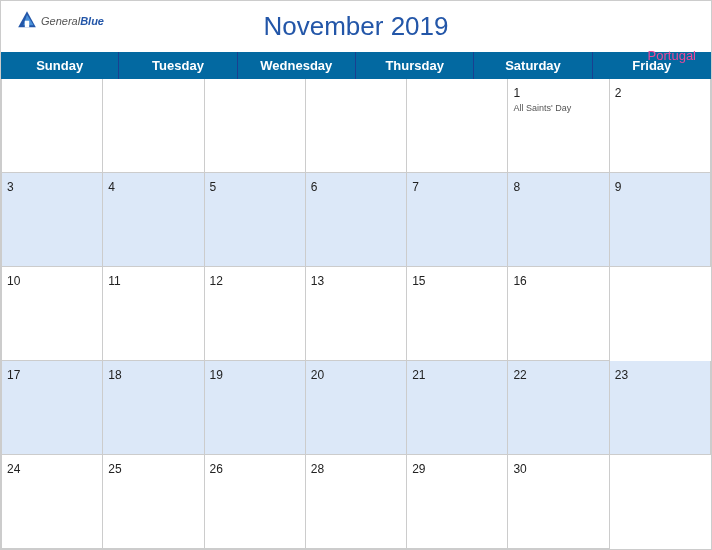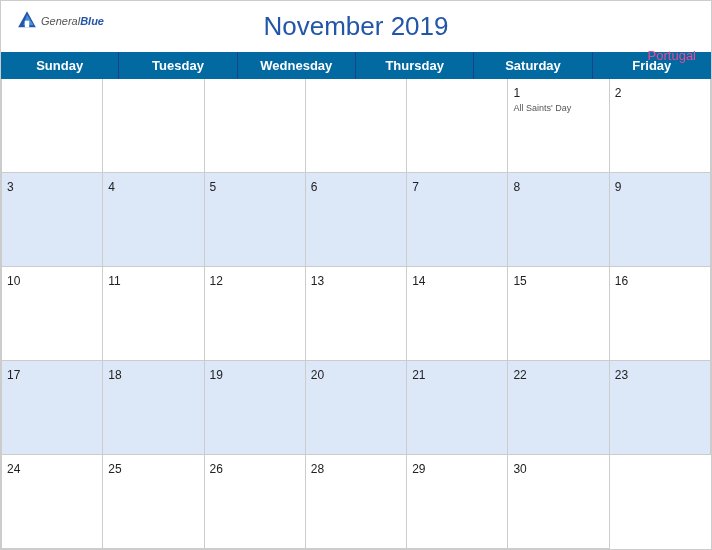--- a/index.html
+++ b/index.html
@@ -167,21 +167,20 @@
       <div class="day-cell"><span class="day-number">7</span></div>
       <div class="day-cell"><span class="day-number">8</span></div>
       <div class="day-cell"><span class="day-number">9</span></div>
     </div>
 
     <div class="week-row odd-row">
       <div class="day-cell"><span class="day-number">10</span></div>
       <div class="day-cell"><span class="day-number">11</span></div>
       <div class="day-cell"><span class="day-number">12</span></div>
       <div class="day-cell"><span class="day-number">13</span></div>
-      <div class="day-cell"><span class="day-number">14</span></div>
       <div class="day-cell"><span class="day-number">15</span></div>
       <div class="day-cell"><span class="day-number">16</span></div>
     </div>
 
     <div class="week-row even-row">
       <div class="day-cell"><span class="day-number">17</span></div>
       <div class="day-cell"><span class="day-number">18</span></div>
       <div class="day-cell"><span class="day-number">19</span></div>
       <div class="day-cell"><span class="day-number">20</span></div>
       <div class="day-cell"><span class="day-number">21</span></div>

